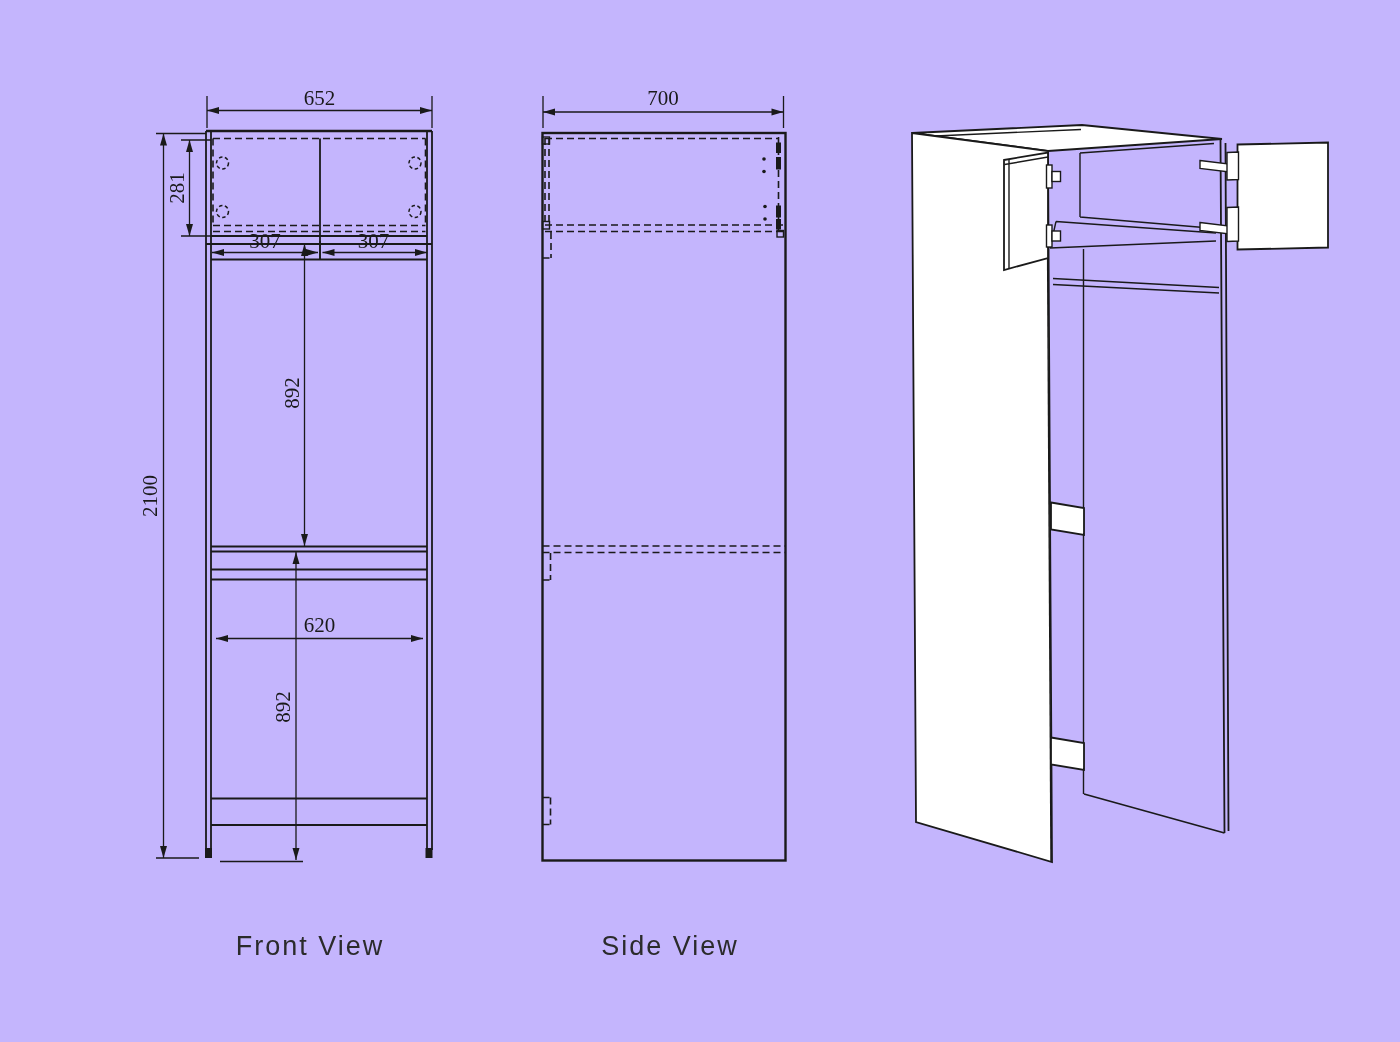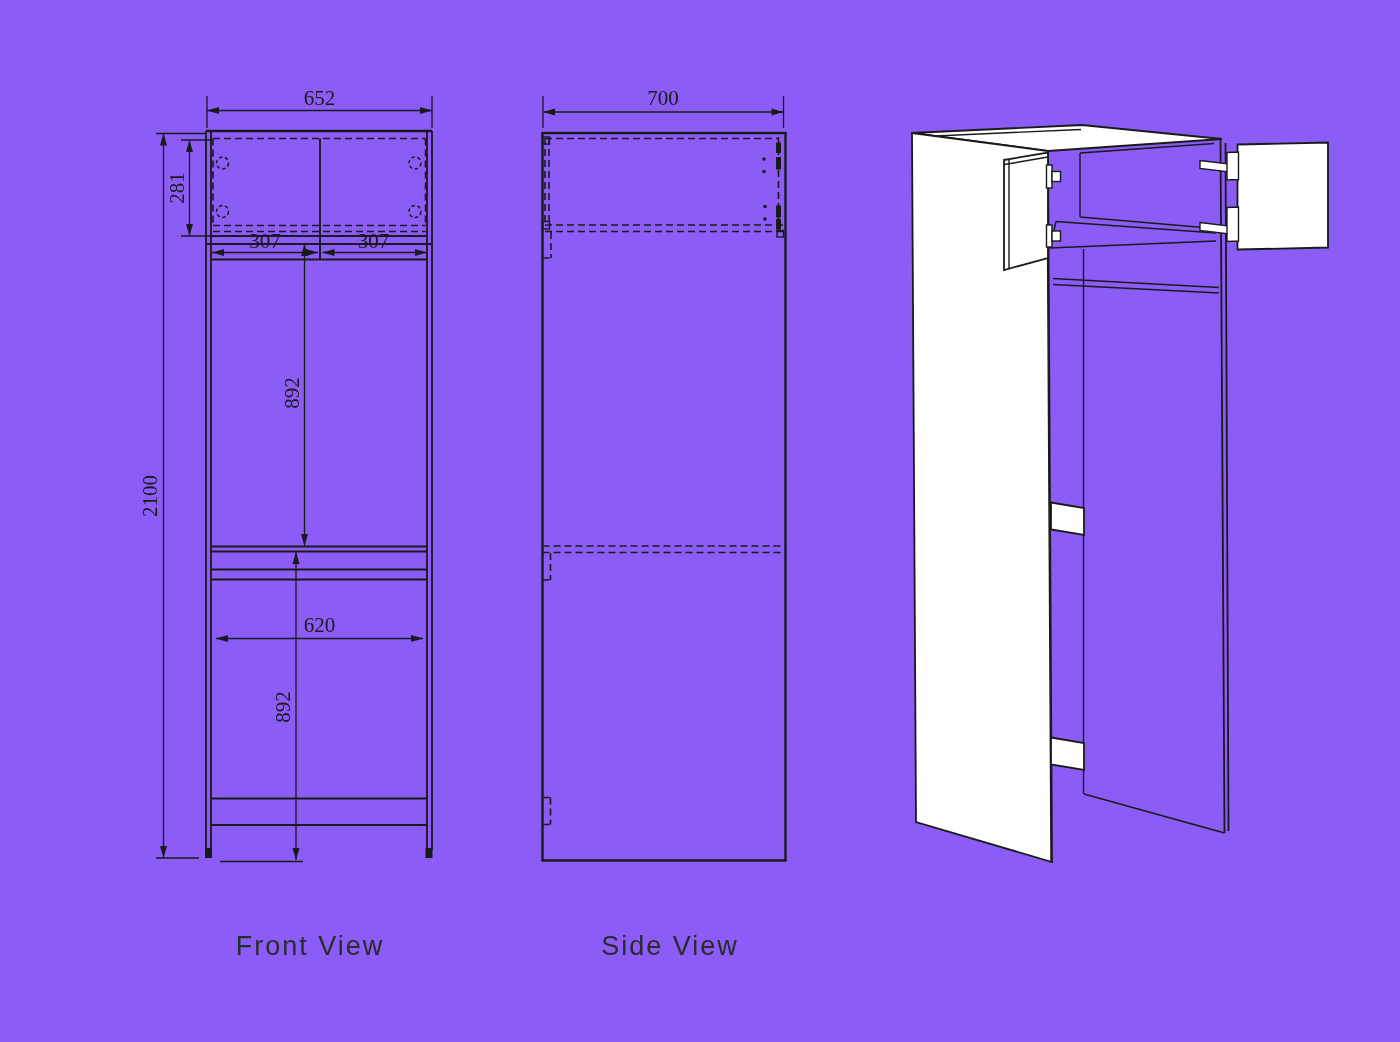--- a/index.html
+++ b/index.html
@@ -1,16 +1,16 @@
 <!DOCTYPE html>
 <html><head>
 <meta charset="utf-8">
 <style>
   html,body{margin:0;padding:0;background:#ffffff;}
-  .page{width:1400px;height:1042px;position:relative;background:#8b5cf6;overflow:hidden;}
+  .page{width:1400px;height:1042px;position:relative;background:#c4b5fd;overflow:hidden;}
   svg{display:block;}
   .dimtext{font-family:"Liberation Serif","DejaVu Serif",serif;font-size:21px;fill:#1a1a1a;}
   .viewlabel{font-family:"Liberation Sans","DejaVu Sans",sans-serif;font-size:27px;fill:#2b2b2b;letter-spacing:2px;}
   .s{stroke:#1a1a1a;fill:none;stroke-width:1.8;}
   .s2{stroke:#1a1a1a;fill:none;stroke-width:2.4;}
   .thin{stroke:#1a1a1a;fill:none;stroke-width:1.4;}
   .dash{stroke:#1a1a1a;fill:none;stroke-width:1.6;stroke-dasharray:7 4;}
   .dashc{stroke:#1a1a1a;fill:none;stroke-width:1.5;stroke-dasharray:3.5 2.5;}
   .dim{stroke:#1a1a1a;fill:none;stroke-width:1.3;}
   .wfill{fill:#ffffff;stroke:#1a1a1a;stroke-width:1.8;}

